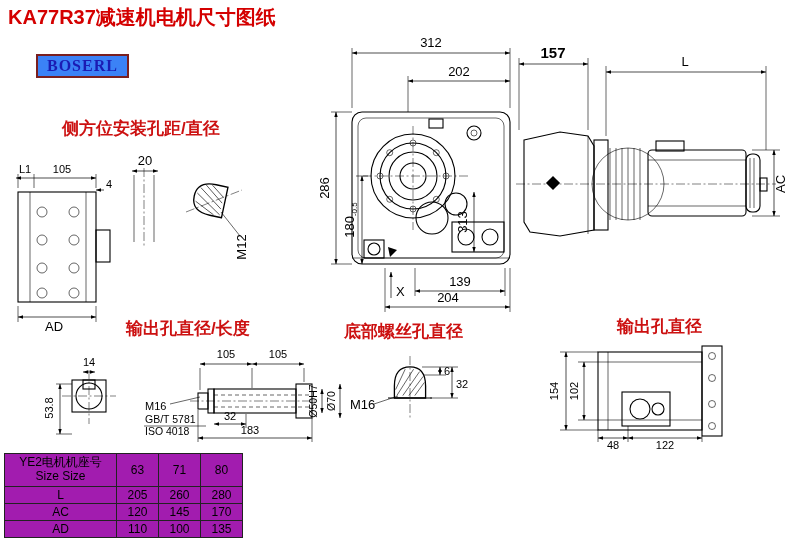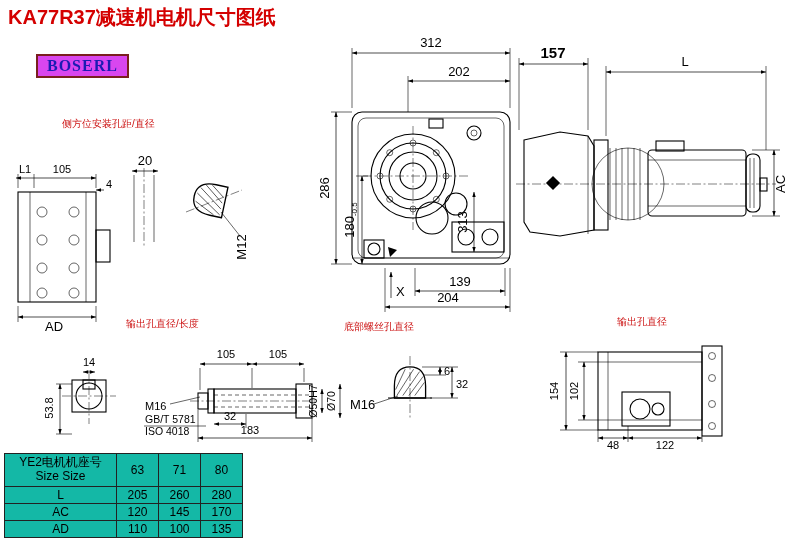--- a/index.html
+++ b/index.html
@@ -8,43 +8,43 @@
     width:800px; height:539px; position:relative; overflow:hidden;
     font-family:"Liberation Sans", sans-serif;
   }
   .title {
     position:absolute; left:8px; top:4px;
     font-size:20px; font-weight:bold; color:var(--title-red,#d40000);
   }
   .logo {
     position:absolute; left:36px; top:54px;
     border:2px solid var(--logo-border,#7a1f1f);
-    padding:1px 9px; background:#d946ef;
+    padding:1px 9px; background:#3b82f6;
     font-family:"Liberation Serif", serif; font-weight:bold;
     font-size:16px; letter-spacing:1px; color:var(--logo-blue,#1b1bb3);
   }
   .red-label {
     position:absolute; color:var(--label-red,#cc1111);
-    font-weight:normal; font-size:10px; white-space:nowrap;
+    font-weight:bold; font-size:17px; white-space:nowrap;
   }
   #stage { position:absolute; left:0; top:0; }
   svg text { font-family:"Liberation Sans", sans-serif; fill:#000; }
   .d  { font-size:13px; }
   .ds { font-size:11px; }
   .dt { font-size:10.5px; }
   .b  { font-size:15px; font-weight:bold; }
   .ln   { fill:none; stroke:#000; stroke-width:1.1; }
   .thin { fill:none; stroke:#000; stroke-width:0.6; }
   .dim  { fill:none; stroke:#000; stroke-width:0.7; }
   .cl   { fill:none; stroke:#000; stroke-width:0.5; stroke-dasharray:9 2.5 2 2.5; }
   .dash { fill:none; stroke:#000; stroke-width:0.6; stroke-dasharray:4 3; }
   .hatch{ fill:none; stroke:#000; stroke-width:0.5; }
   table.spec {
     position:absolute; left:4px; top:453px;
-    border-collapse:collapse; font-size:12px; background:#14b8a6;
+    border-collapse:collapse; font-size:12px; background:#a21caf;
   }
   table.spec td {
     border:1px solid #222; text-align:center;
     padding:0 4px; height:17px; min-width:42px;
   }
   table.spec td.hdr { width:112px; line-height:1.15; padding:2px 4px; }
 </style>
 </head>
 <body>
 

